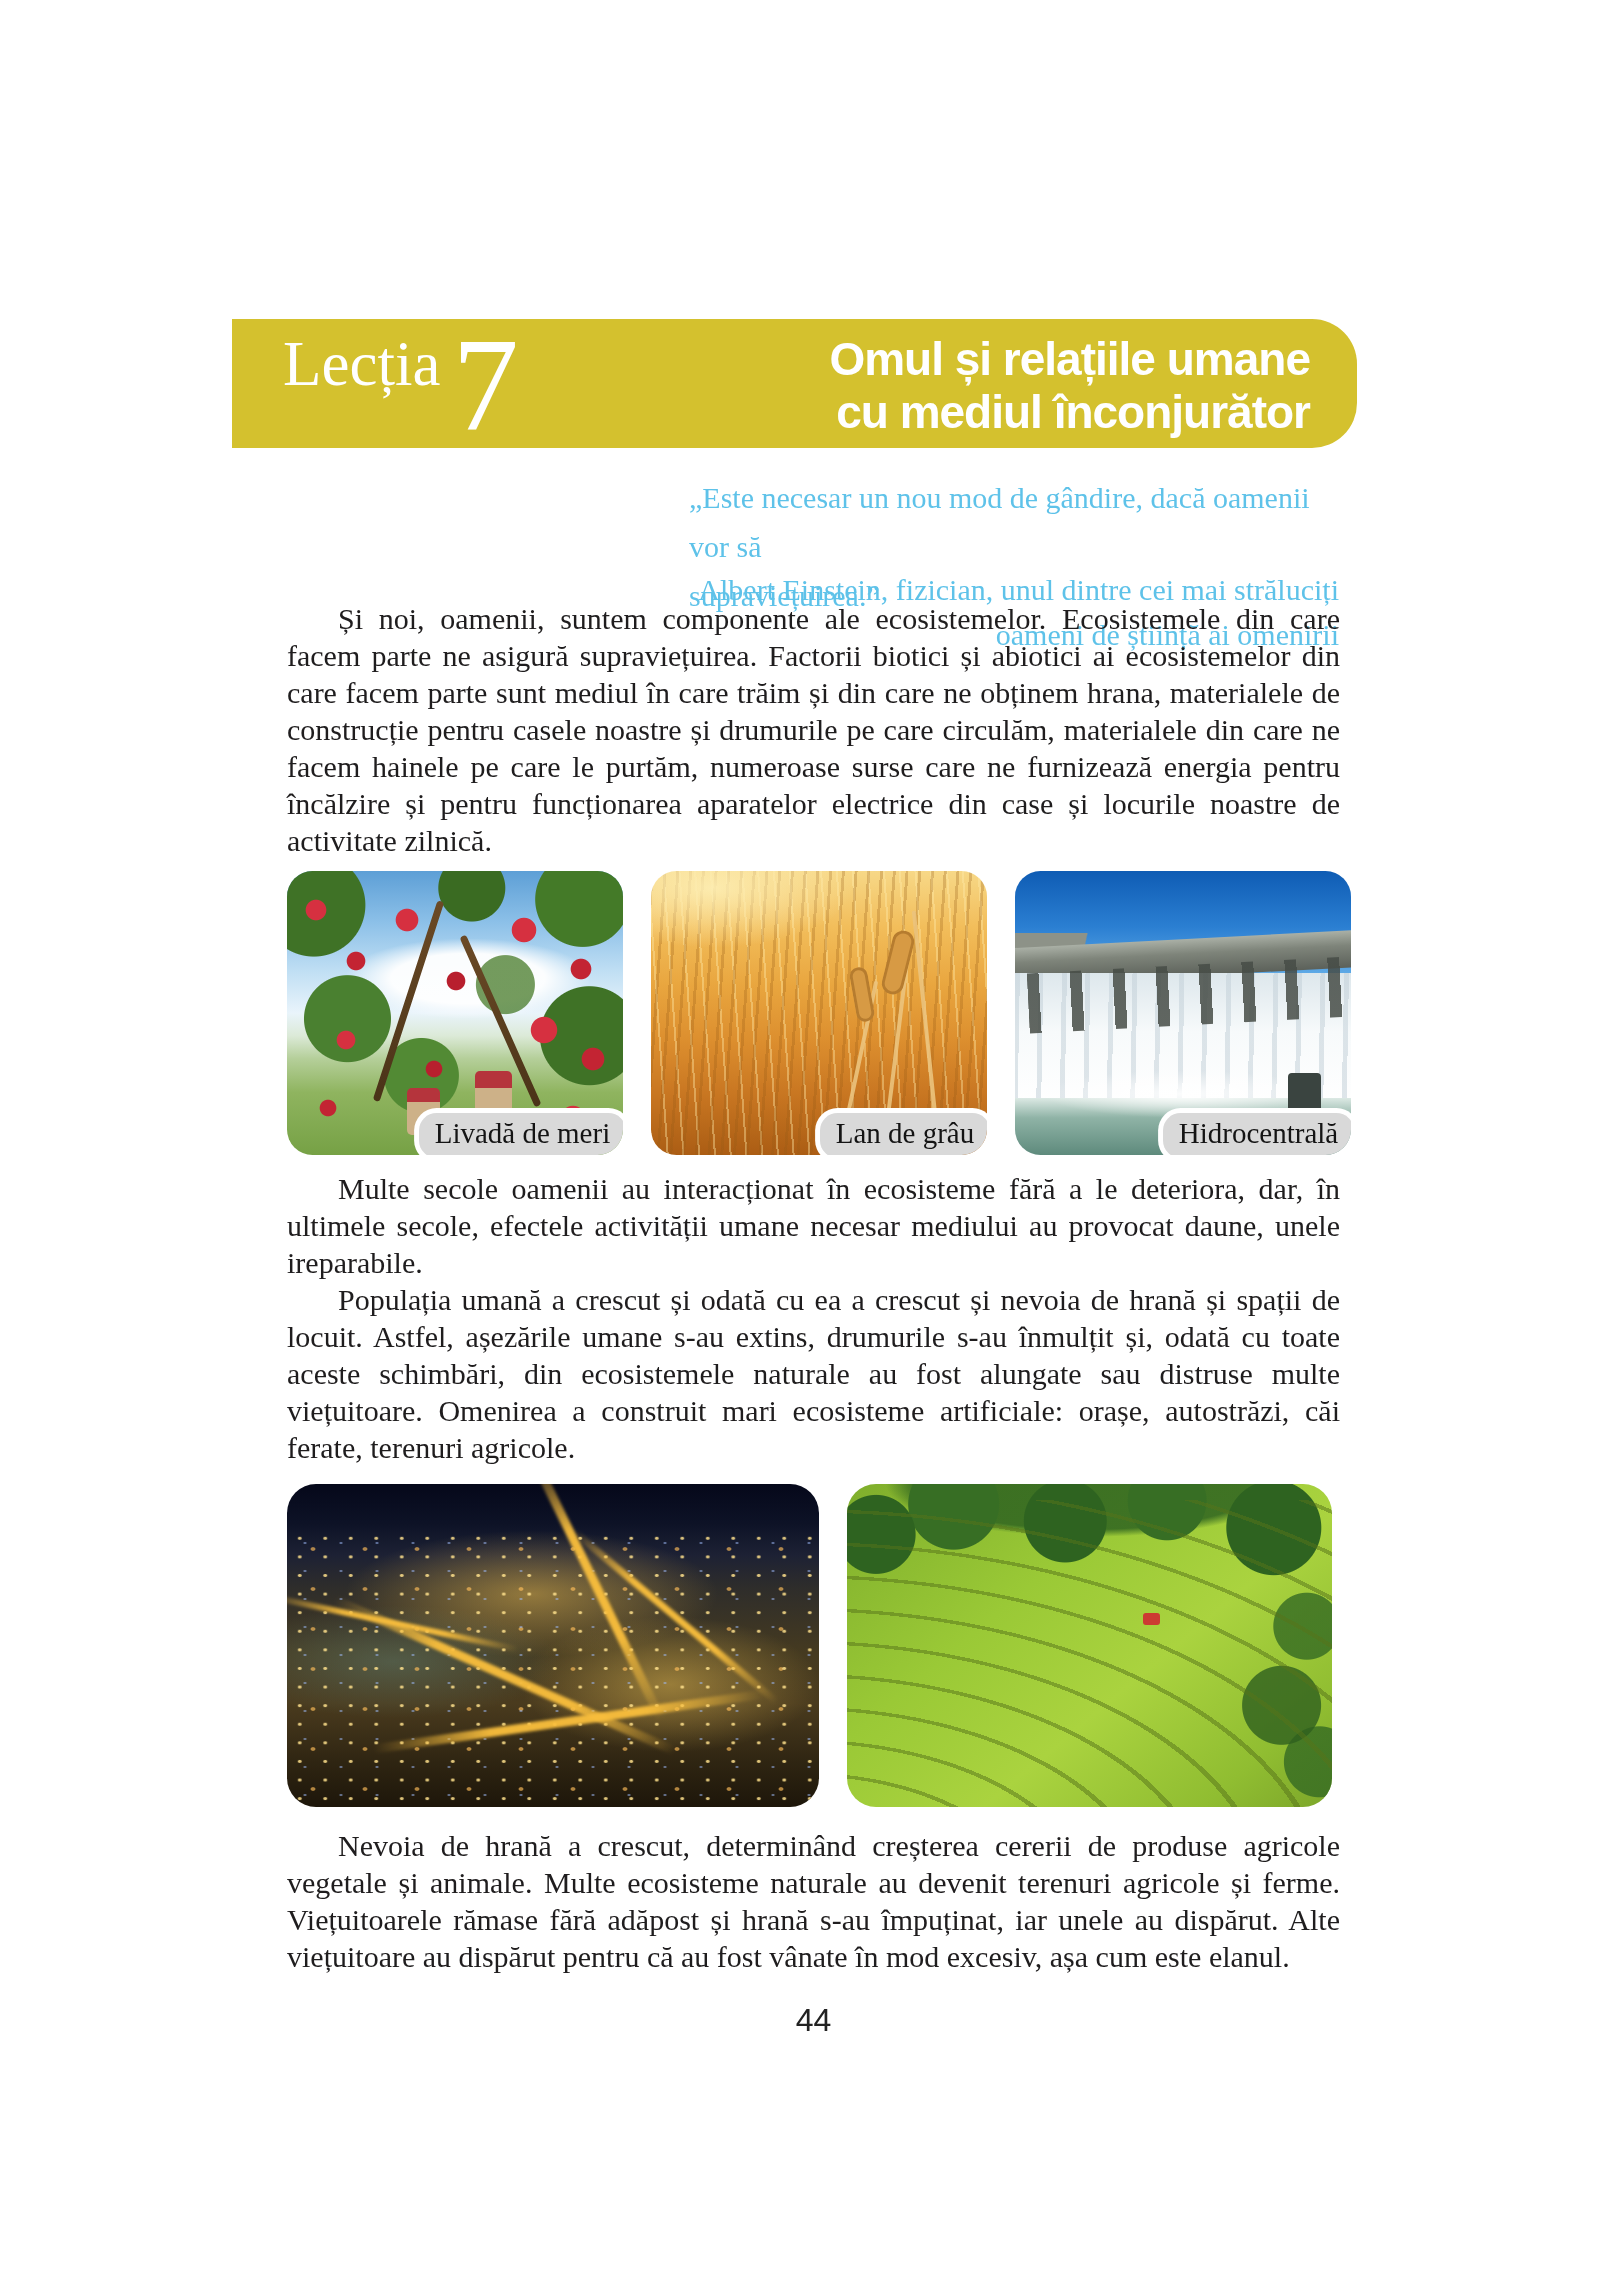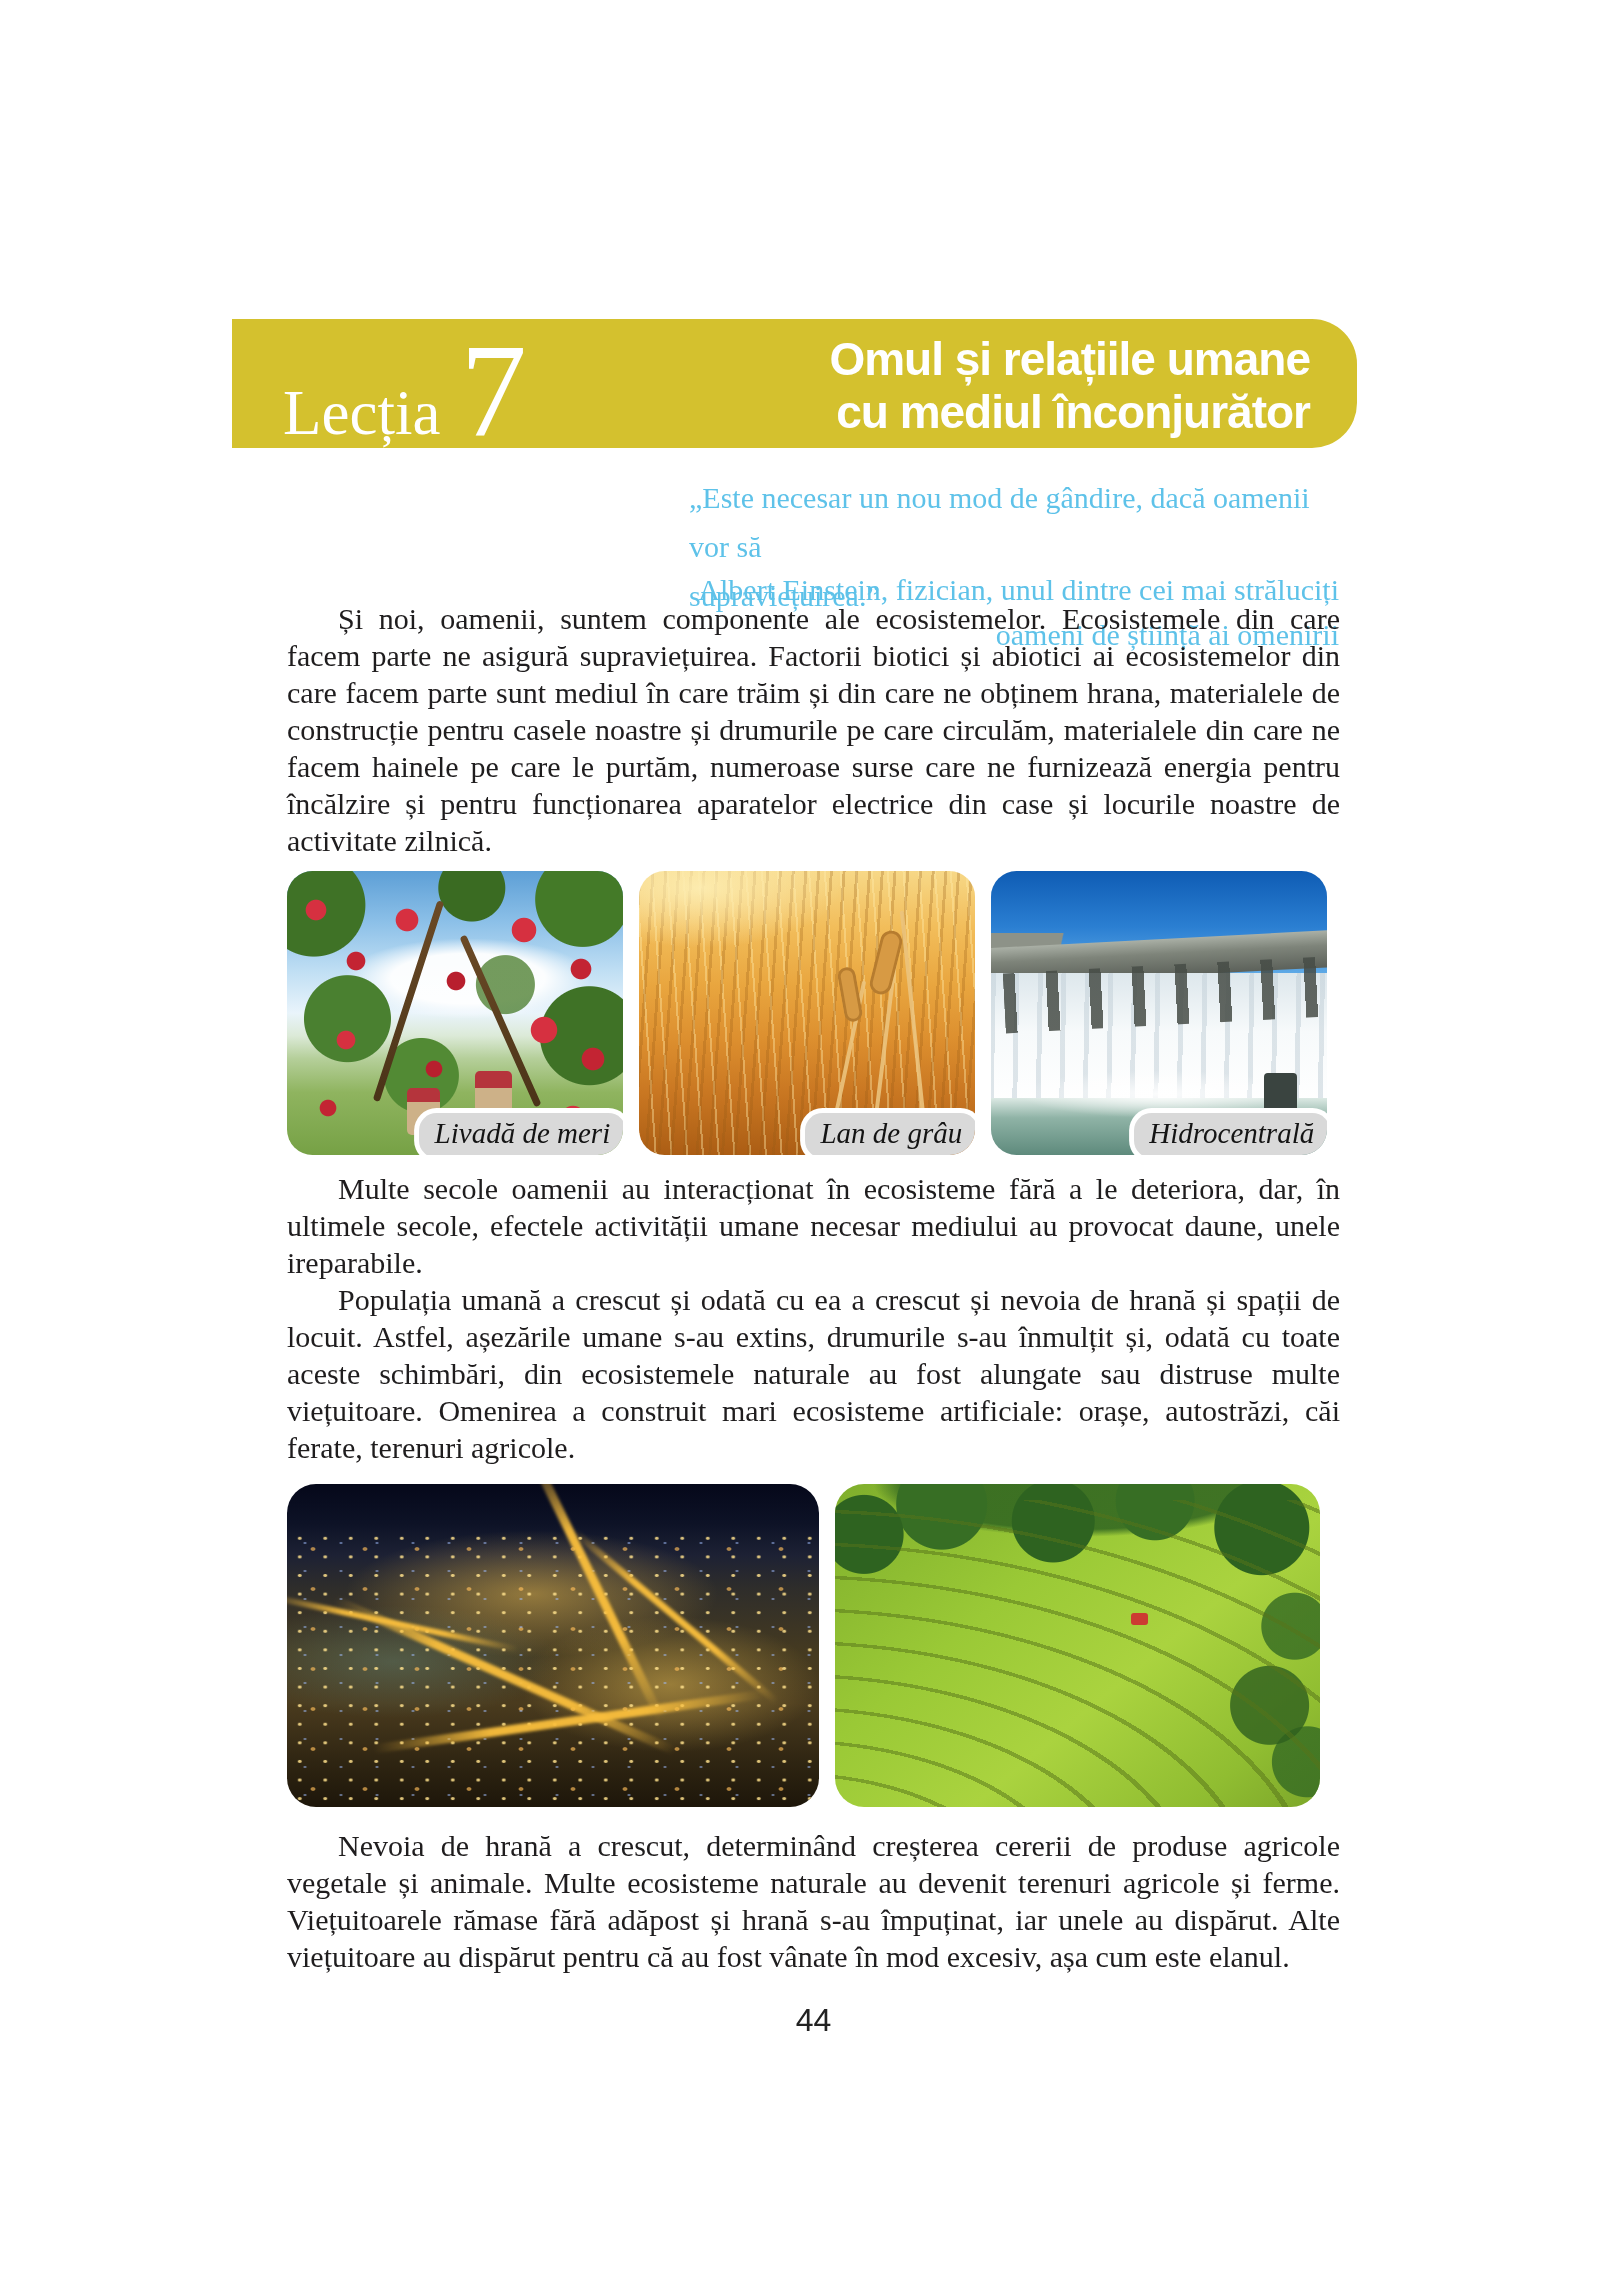--- a/index.html
+++ b/index.html
@@ -1,34 +1,34 @@
 <!DOCTYPE html>
 <html lang="ro"><head>
 <meta charset="utf-8">
 <style>
   html,body{margin:0;padding:0;background:#ffffff;}
   .page{position:relative;width:1620px;height:2293px;background:#ffffff;overflow:hidden;font-family:"Liberation Serif",serif;}
 
   
   .lesson-band{position:absolute;left:232px;top:319px;width:1125px;height:129px;background:#d4c12e;border-radius:0 45px 45px 0;}
-  .lesson-wrap{position:absolute;left:51px;bottom:2px;display:flex;align-items:flex-end;color:#ffffff;gap:8px;}
+  .lesson-wrap{position:absolute;left:51px;bottom:8px;display:flex;align-items:flex-start;color:#ffffff;}
   .lesson-label{font-size:63px;line-height:1.05;}
   .lesson-number{font-size:133px;line-height:.82;margin-left:11.8px;}
   .band-title{position:absolute;top:13.7px;right:47px;text-align:right;color:#ffffff;
     font-family:"Liberation Sans",sans-serif;font-weight:700;font-size:46px;line-height:53px;letter-spacing:-1px;}
 
   
   .quote{position:absolute;left:689px;top:473px;width:653px;color:#5ec2e9;font-family:cursive;font-size:30px;line-height:49px;}
   .quote-attr{position:absolute;left:588px;top:567px;width:751px;text-align:right;color:#5ec2e9;font-family:cursive;font-size:30px;line-height:45px;}
 
   
   .flow{position:absolute;left:287px;top:600px;width:1053px;font-size:30px;line-height:37px;color:#1f1d1e;text-align:justify;}
   .flow p{margin:0;text-indent:51px;}
 
-  .fig-row{display:flex;gap:16px;position:relative;font-style:italic;}
+  .fig-row{display:flex;gap:28px;position:relative;}
   .row1{margin:11.8px 0 15.7px;}
   .row2{margin:17.6px 0 19.6px;}
   .fig{position:relative;overflow:hidden;flex:none;border-radius:25.5px;}
   .fig.small{width:336px;height:284px;}
   .fig.city{width:532px;height:323px;border-radius:29px;}
   .fig.terrace{width:485px;height:323px;border-radius:29px;}
 
   .pill{position:absolute;right:-2.9px;bottom:-2.9px;background:#d9d9d9;border-radius:17.6px;padding:2px 15.7px 5.9px;
     font-family:cursive;font-size:29px;color:#141414;box-shadow:0 0 0 4.9px #ffffff;z-index:6;white-space:nowrap;}
 

